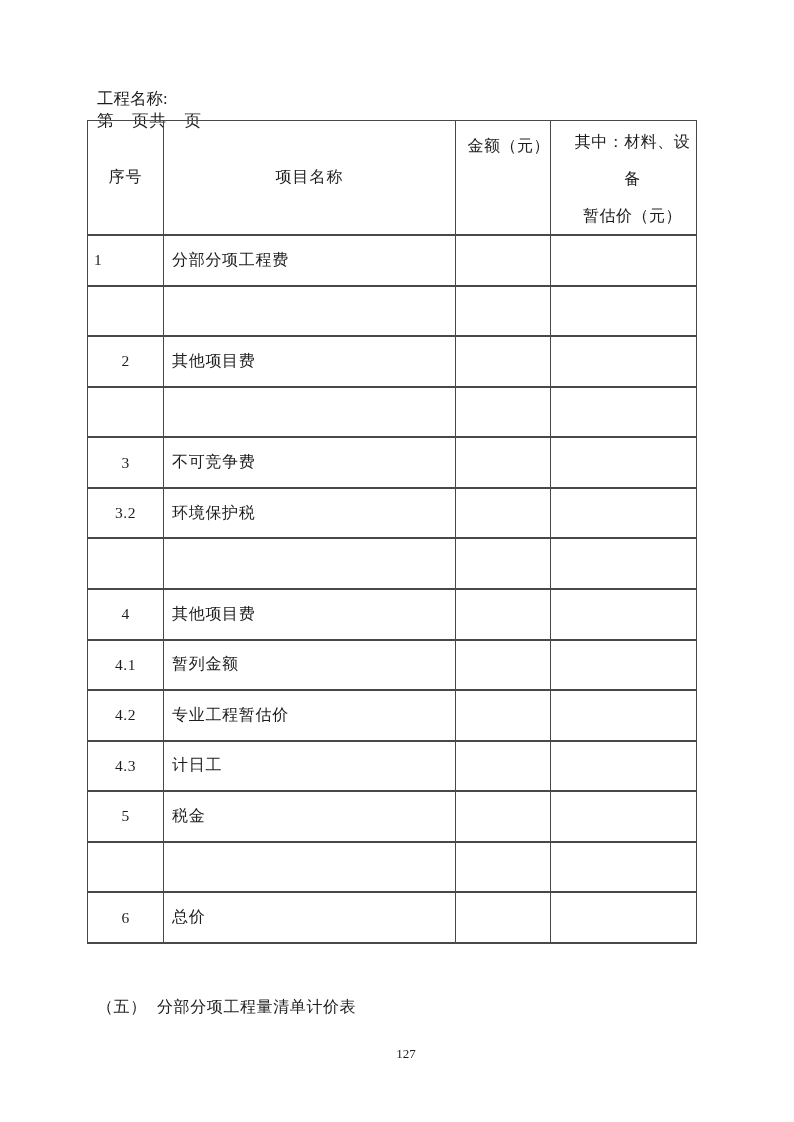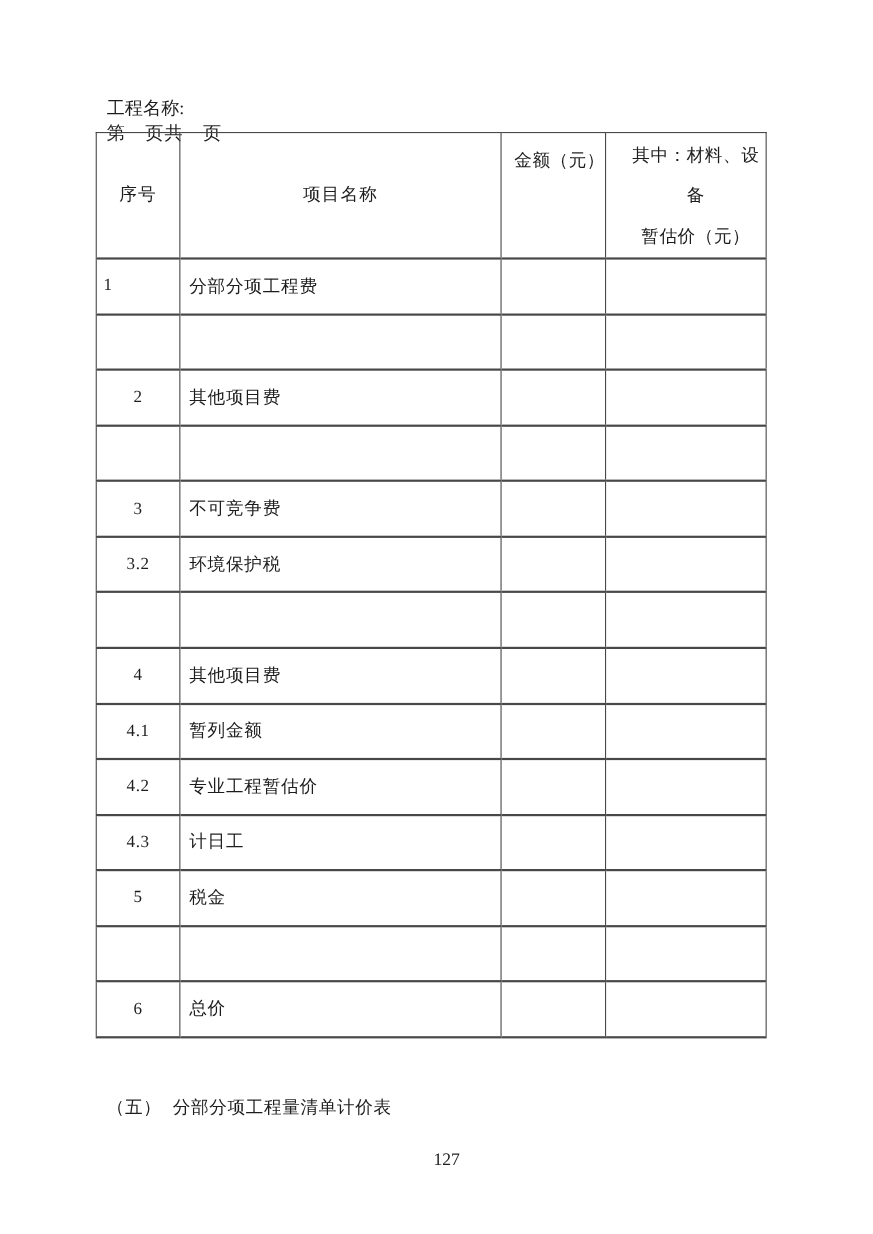--- a/index.html
+++ b/index.html
@@ -48,21 +48,21 @@
   th.h-prov .line { display:block; line-height:37px; letter-spacing:0.5px; }
   td.seq { text-align:center; font-size:15.5px; letter-spacing:0.5px; }
   td.seq.seq-left { text-align:left; padding-left:6px; }
   td.item { text-align:left; padding-left:8px; letter-spacing:0.7px; }
   .section-caption {
     position:absolute; top:997px; left:97px; right:79px;
     text-align:left; font-size:16px; letter-spacing:0.6px;font-family:Liberation Mono, monospace;
   }
   .page-number {
     position:absolute; top:1046px; left:97px; right:79px;
-    text-align:center; font-size:16px;
+    text-align:center; font-size:13px;
   }
 </style>
 </head>
 <body>
 
 <div class="page">
 
   <div class="top-line">
     <span>工程名称:</span>
     <span class="page-indicator">第　页共　页</span>

